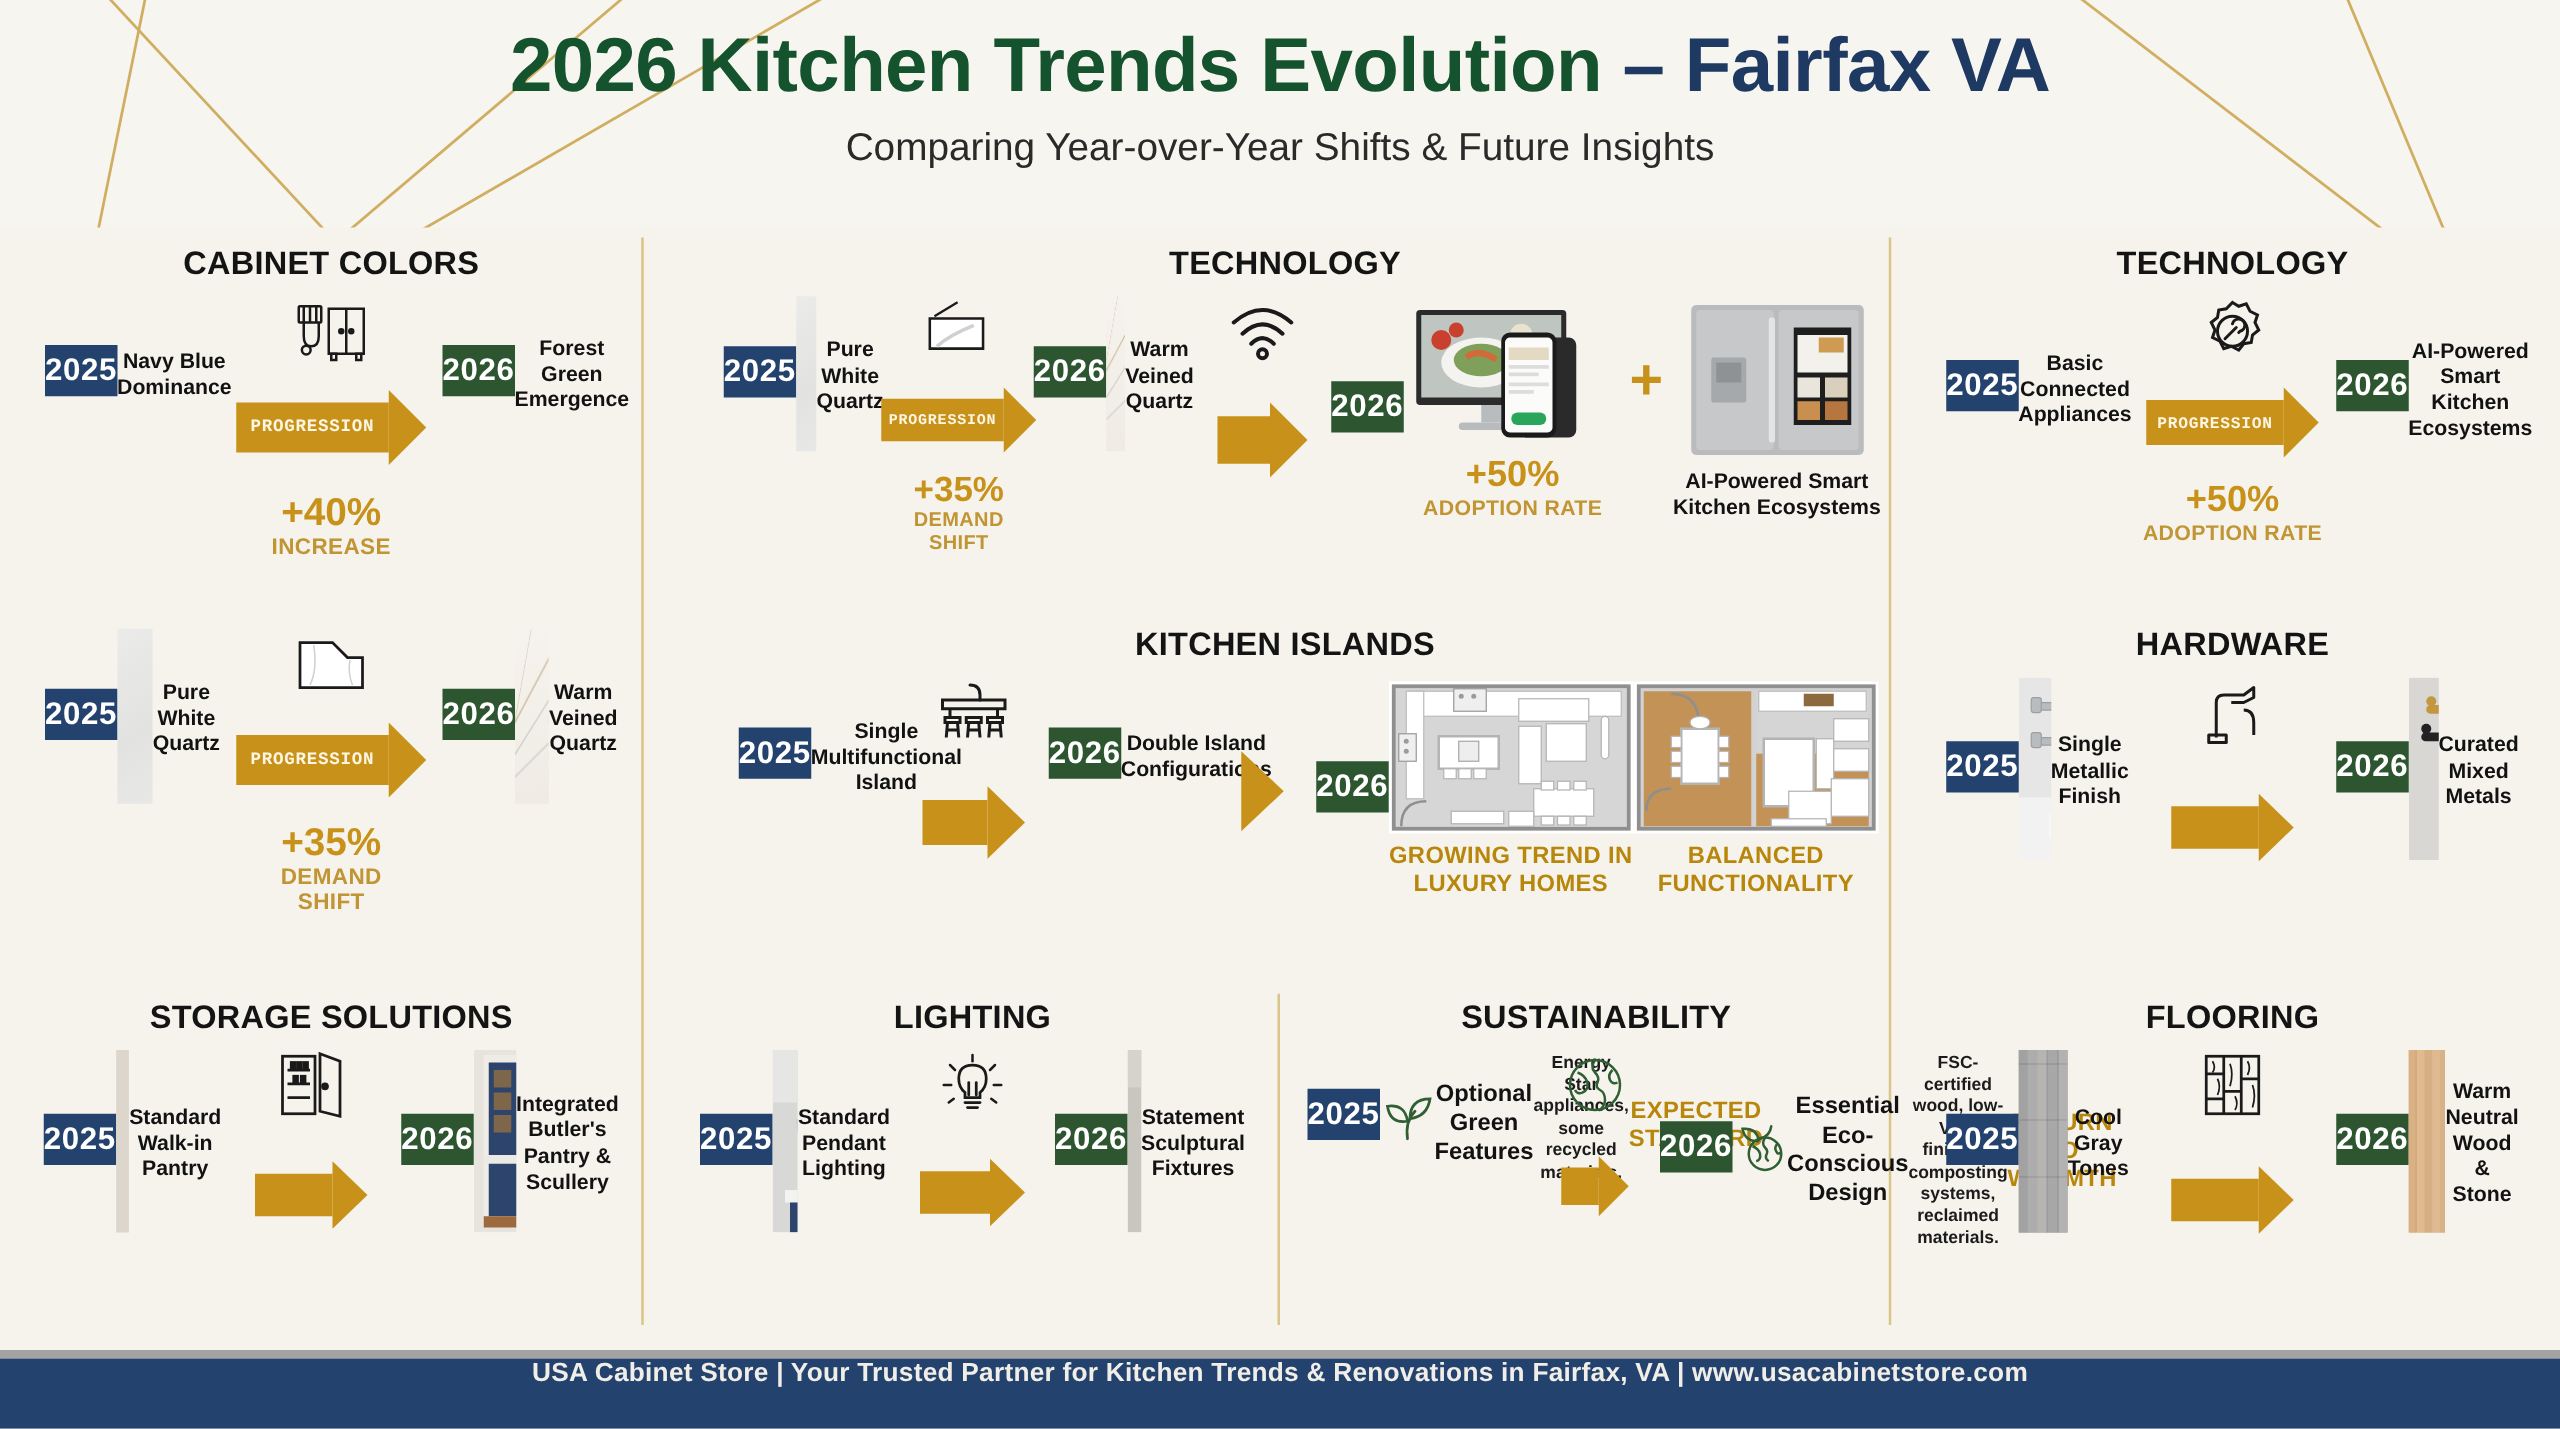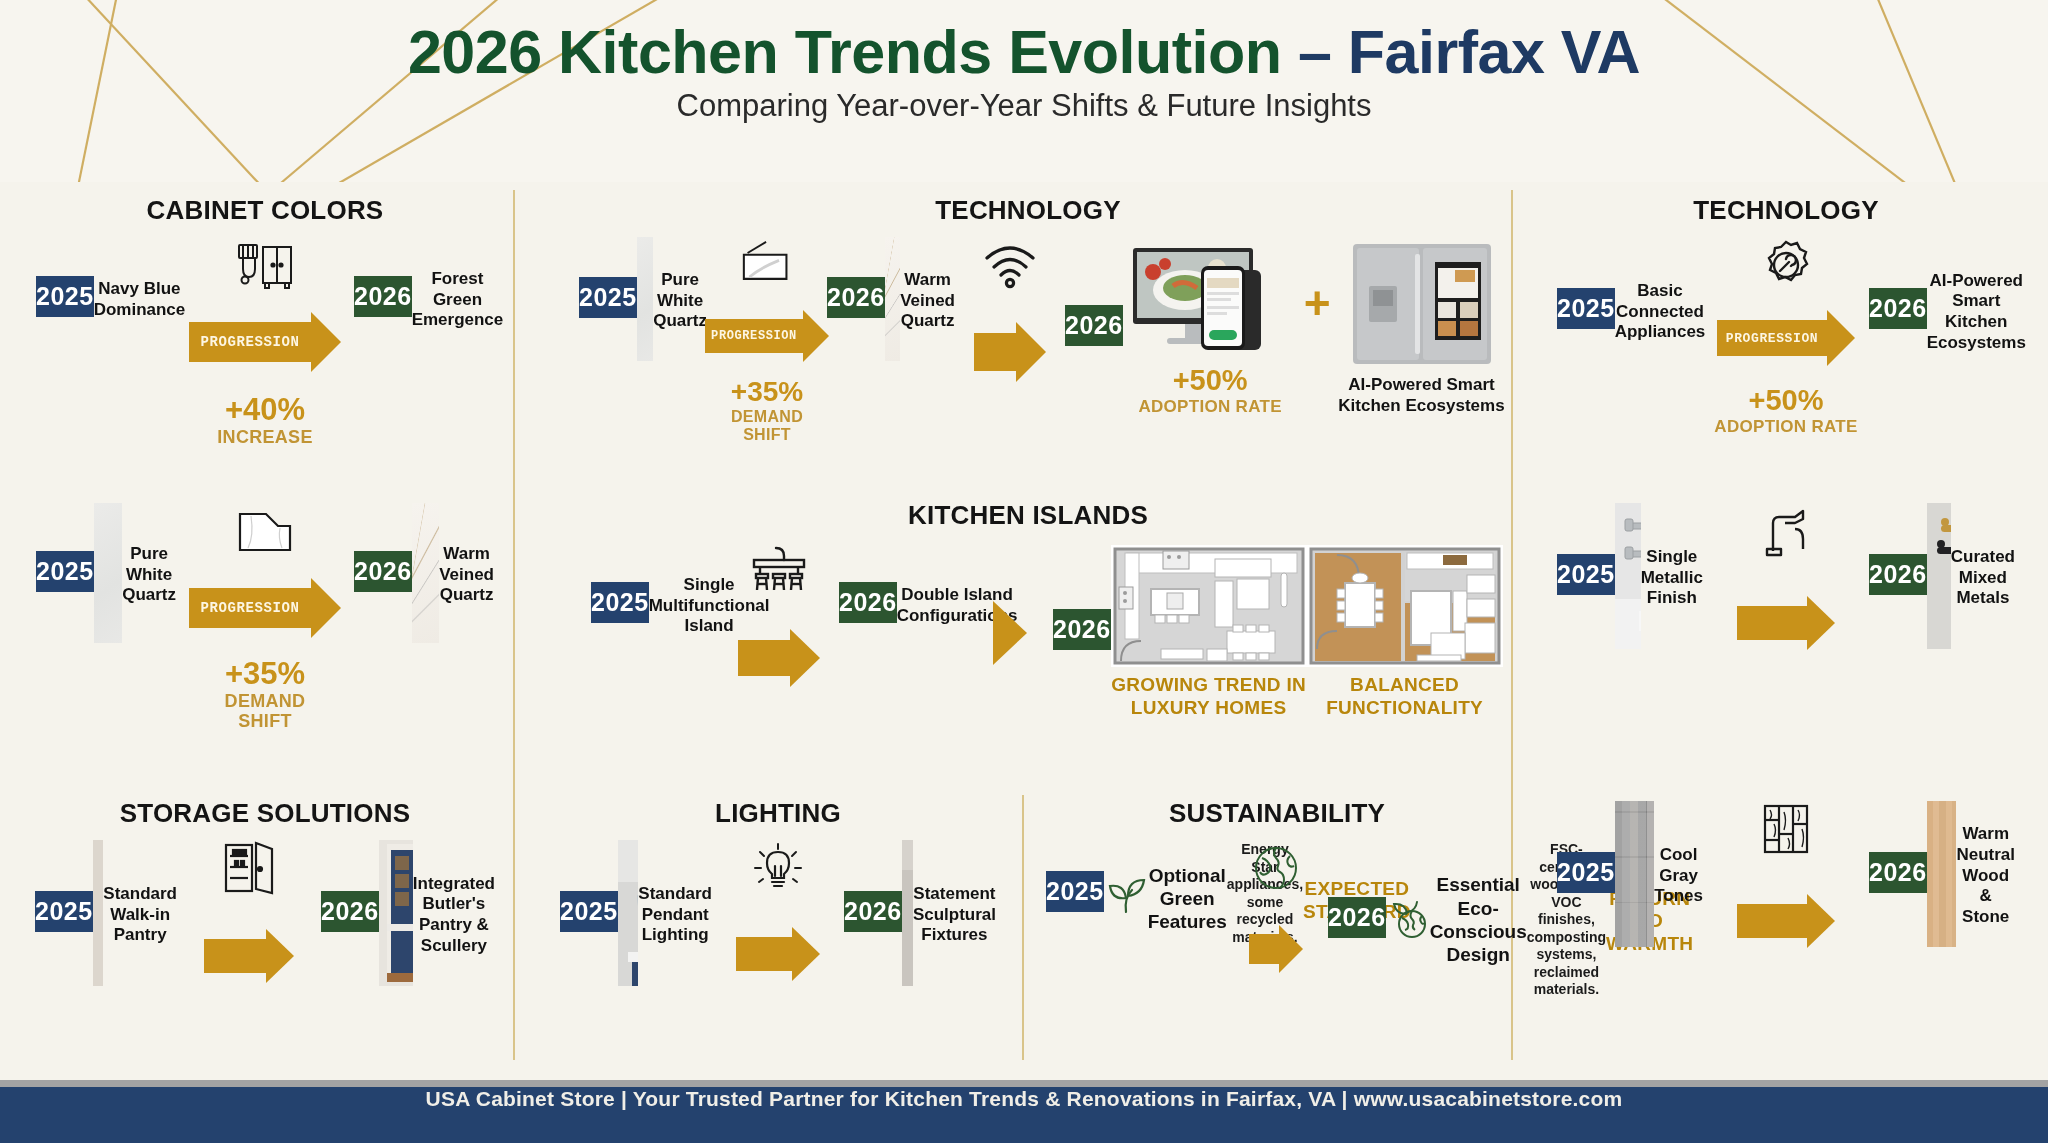--- a/index.html
+++ b/index.html
@@ -10,21 +10,21 @@
     overflow: hidden;
     position: relative;
   }
   .deco { position:absolute; inset:0; pointer-events:none; z-index:0; }
 
   
   .header { position:relative; z-index:2; text-align:center; padding-top:20px; }
   .title { font-size:61px; font-weight:bold; letter-spacing:-0.5px; line-height:1.05; }
   .title .gold { color:#14532d; }
   .title .navy { color:#1e3a63; }
-  .subtitle { font-size:31px; color:#2a2a2a; margin-top:4px; font-weight:400; }
+  .subtitle { font-size:31px; color:#2a2a2a; margin-top:16px; font-weight:400; }
 
   
   .panel {
     position:absolute; left:0; top:182px; width:2048px; height:898px;
     background:#f5f3ec; z-index:1;
   }
   .vdiv { position:absolute; width:2px; background:#d9c48a; z-index:3; }
 
   
   .section { position:absolute; z-index:4; }
@@ -863,20 +863,21 @@
           <rect x="14" y="132" width="118" height="6" rx="2" fill="#b5b6b8"></rect>
         </svg>
       </div>
       <div class="cap" style="white-space:pre-line;">AI-Powered Smart
 Kitchen Ecosystems</div>
     </div>
   </div>
 </div>
 
 <div class="section" style="left:1546px; top:500px; width:480px;">
+  <div class="sec-title">HARDWARE</div>
   <div class="row">
     <div class="col" style="width:146px;">
       <div class="yrbar y2025">2025</div>
       <div class="swatch" style="height:146px;margin-top:3px;">
         <svg viewBox="0 0 146 146" width="146" height="146">
           <rect width="146" height="146" fill="#e6e6e6"></rect>
           <rect x="0" y="96" width="146" height="50" fill="#f2f2f2"></rect>
           <g fill="#b8bcbf" stroke="#9ca0a3">
             <rect x="12" y="20" width="62" height="6" rx="3"></rect>
               <rect x="10" y="16" width="8" height="12" rx="2"></rect>
@@ -939,20 +940,21 @@
           <rect x="108" y="102" width="8" height="7" fill="#b8913c"></rect>
         </svg>
       </div>
       <div class="cap" style="white-space:pre-line;">Curated
 Mixed Metals</div>
     </div>
   </div>
 </div>
 
 <div class="section" style="left:1546px; top:798px; width:480px;">
+  <div class="sec-title">FLOORING</div>
   <div class="row">
     <div class="col" style="width:146px;">
       <div class="yrbar y2025">2025</div>
       <div class="swatch gray-floor" style="height:146px;margin-top:3px;"></div>
       <div class="cap" style="white-space:pre-line;">Cool Gray Tones</div>
     </div>
     <div class="mid" style="width:166px;">
       <div class="icon-box">
         <svg width="54" height="54" viewBox="0 0 54 54" fill="none" stroke="#1a1a1a" stroke-width="2.2">
           <rect x="6" y="4" width="42" height="46"></rect>

